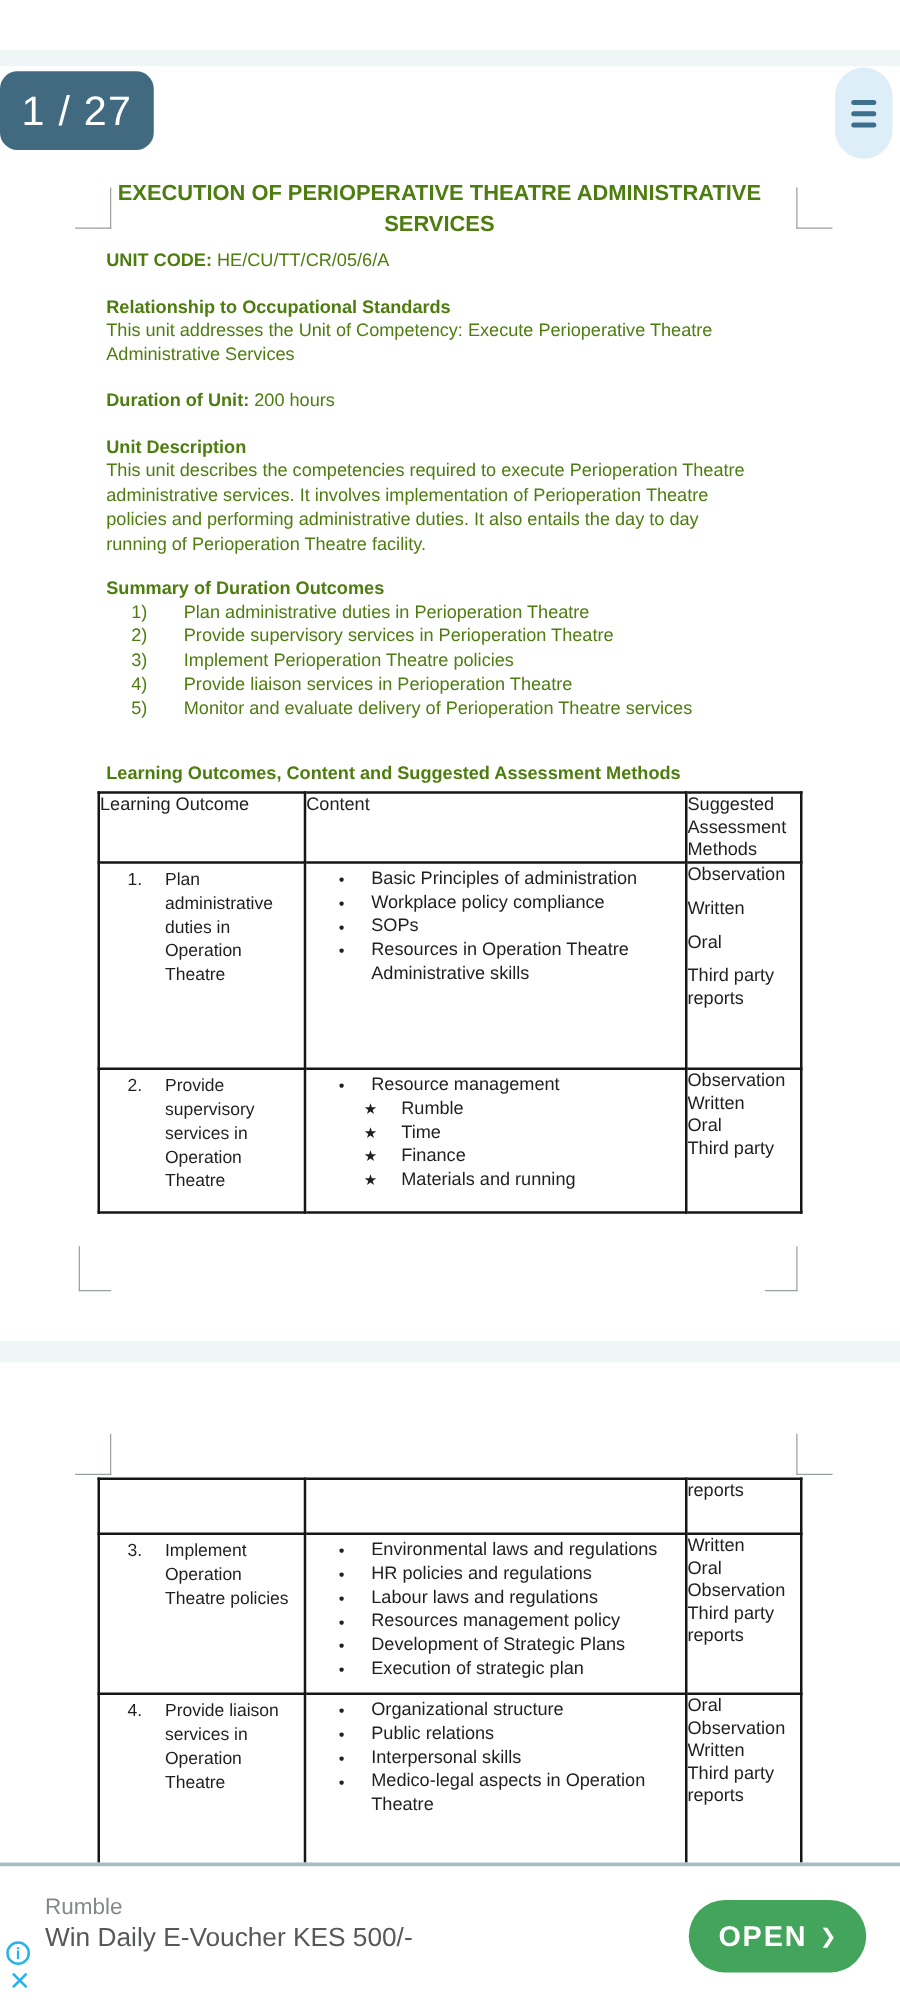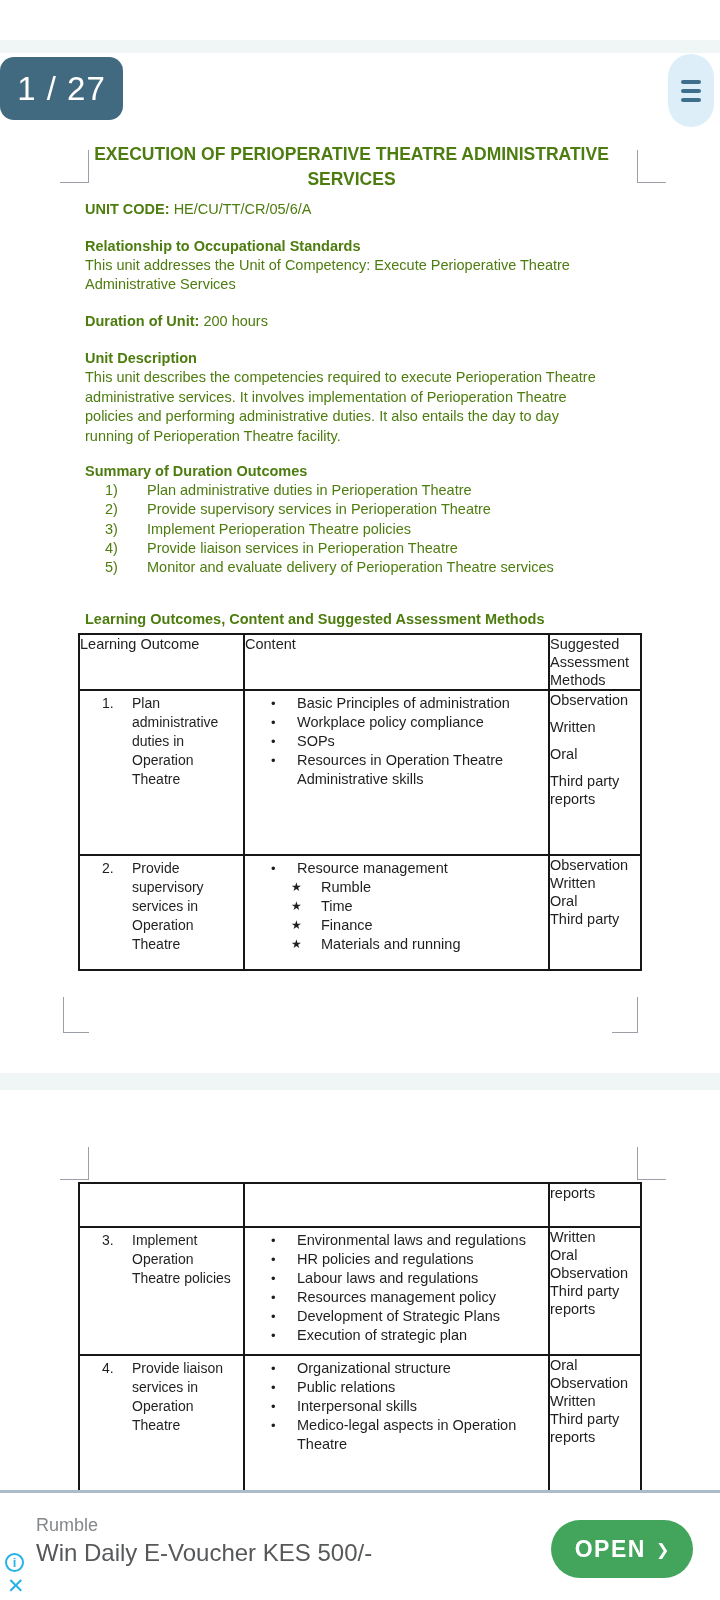--- a/index.html
+++ b/index.html
@@ -47,21 +47,21 @@
   .lotx{flex:1;}
   .ci{display:flex;padding:0 4px 0 24px;}
   .ci .mk{flex:none;width:26px;font-size:13px;padding-left:2px;}
   .ci .tx{flex:1;}
   .ci.sub{padding-left:44px;}
   .ci.sub .mk{width:30px;font-size:12px;}
   
   #ad{position:absolute;left:0;top:1490px;width:720px;height:110px;background:#fff;
       border-top:3px solid #a9bcc8;box-sizing:border-box;}
   #ad-advertiser{position:absolute;left:36px;top:22px;font-size:18px;color:#84888b;}
-  #ad-headline{position:absolute;left:36px;top:46px;font-size:24px;color:#56585a;}
+  #ad-headline{position:absolute;left:36px;top:46px;font-size:21px;color:#56585a;}
   #ad-info{position:absolute;left:5px;top:60px;width:19px;height:19px;border:2px solid #29b2e8;
            border-radius:50%;color:#29b2e8;font-size:13px;font-weight:bold;
            display:flex;align-items:center;justify-content:center;box-sizing:border-box;}
   #ad-close{position:absolute;left:7px;top:82px;font-size:21px;font-weight:bold;color:#29b2e8;line-height:21px;}
   #ad-cta{position:absolute;left:551px;top:27px;width:142px;height:58px;border-radius:29px;background:#43a55c;
           display:flex;align-items:center;justify-content:center;color:#fff;font-weight:bold;
           font-size:23px;letter-spacing:1.5px;}
   #ad-cta .chev{font-size:16px;margin-left:10px;letter-spacing:0;}
 </style>
 </head>

